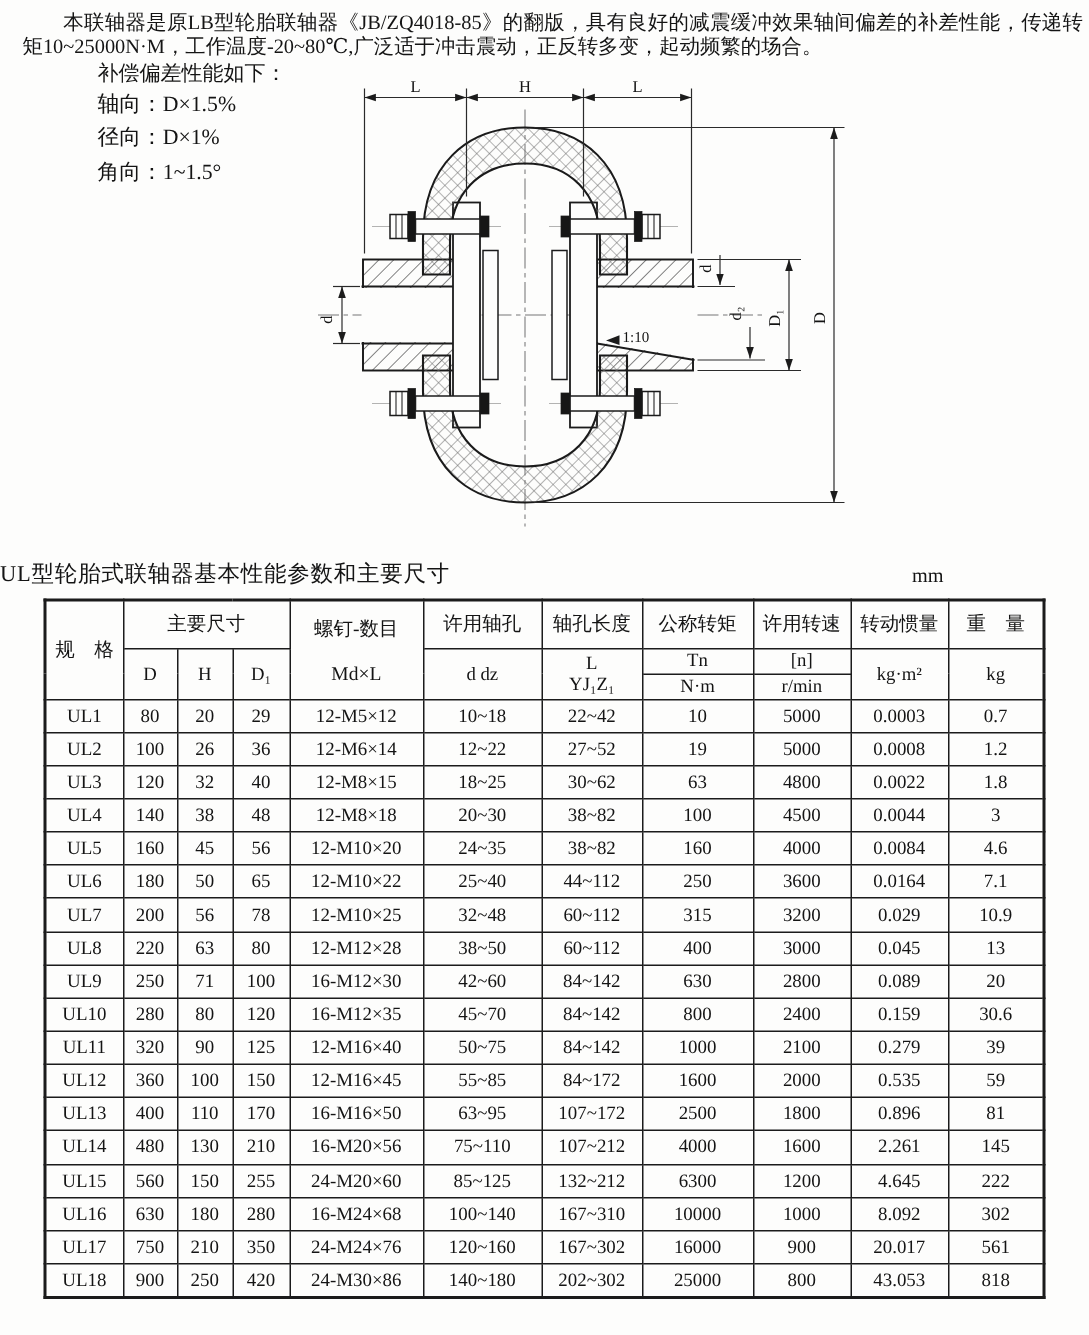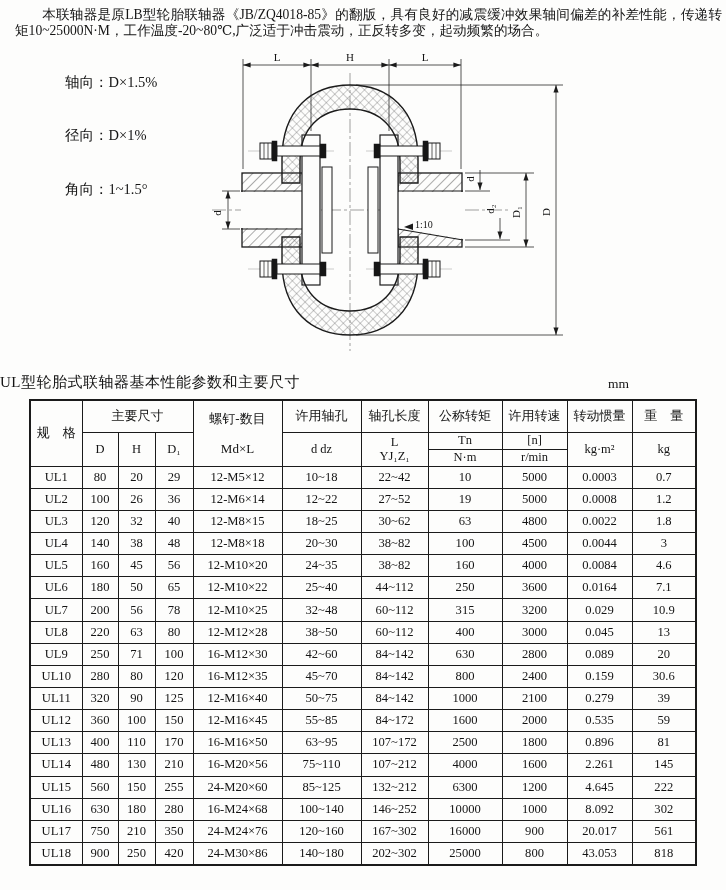--- a/index.html
+++ b/index.html
@@ -9,21 +9,21 @@
     position:relative;overflow:hidden;
   }
   .intro{
     margin:0;padding:7px 4px 0 15px;
     font-size:13.6px;line-height:15.8px;
     text-indent:2em;text-align:justify;
   }
   .mid{position:relative;height:334px;}
   .compat{padding-left:65px;padding-top:1px;}
   .compat-heading{font-size:14px;line-height:19px;}
-  .compat-line{font-size:14.5px;line-height:22.5px;margin-top:31px;}
+  .compat-line{font-size:14.5px;line-height:22.5px;}
   .fig{position:absolute;left:208px;top:12px;}
   svg text{font-family:"Liberation Serif","DejaVu Serif",serif;}
   .title-row{position:relative;height:26px;text-align:left;}
   .table-title{font-size:15px;letter-spacing:.5px;}
   .unit{position:absolute;left:608px;top:3px;font-size:13.5px;}
   table.params{
     border-collapse:collapse;table-layout:fixed;
     width:666px;margin-left:29px;
     border:2px solid #1b1b1b;
   }
@@ -39,20 +39,21 @@
   .stack div{line-height:14.5px;font-size:12.5px;}
   tbody td{font-size:12.6px;height:21.15px;}
 </style>
 </head>
 <body>
 
 <p class="intro">本联轴器是原LB型轮胎联轴器《JB/ZQ4018-85》的翻版，具有良好的减震缓冲效果轴间偏差的补差性能，传递转矩10~25000N·M，工作温度-20~80℃,广泛适于冲击震动，正反转多变，起动频繁的场合。</p>
 
 <div class="mid">
   <div class="compat">
+    <div class="compat-heading">补偿偏差性能如下：</div>
     <div class="compat-line">轴向：D×1.5%</div>
     <div class="compat-line">径向：D×1%</div>
     <div class="compat-line">角向：1~1.5°</div>
   </div>
 
   <svg class="fig" width="506" height="314" viewBox="-8 0 506 314">
     <defs>
       <pattern id="hatch" width="7" height="7" patternUnits="userSpaceOnUse" patternTransform="rotate(45)">
         <line x1="0" y1="0" x2="0" y2="7" stroke="#5a5a5a" stroke-width="1"></line>
       </pattern>
@@ -425,21 +426,21 @@
         <td>4.645</td>
         <td>222</td>
       </tr>
       <tr>
         <td>UL16</td>
         <td>630</td>
         <td>180</td>
         <td>280</td>
         <td>16-M24×68</td>
         <td>100~140</td>
-        <td>146~252</td>
+        <td>167~310</td>
         <td>10000</td>
         <td>1000</td>
         <td>8.092</td>
         <td>302</td>
       </tr>
       <tr>
         <td>UL17</td>
         <td>750</td>
         <td>210</td>
         <td>350</td>

